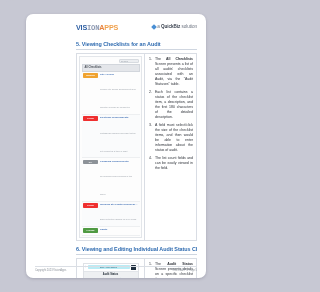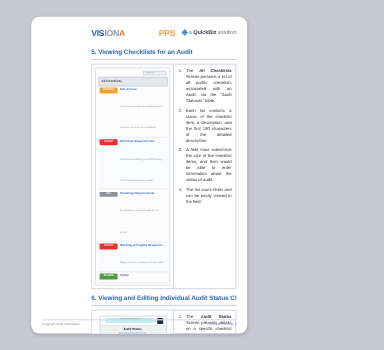--- a/index.html
+++ b/index.html
@@ -53,23 +53,23 @@
   .logo {
     display: flex;
     align-items: baseline;
     gap: 0px;
     font-weight: bold;
     font-size: 7.2px;
     letter-spacing: -0.2px;
     line-height: 1;
   }
   .logo .lg-a { color: #2e5fa3; }
-  .logo .lg-b { color: #8f9bb3; }
+  .logo .lg-b { color: #8f9bb3; font-family: Liberation Mono, monospace; }
   .logo .lg-c { color: #e8823c; }
-  .logo .lg-d { color: #f0a24f; margin-left: 28px; }
+  .logo .lg-d { color: #f0a24f; }
 
   .brandmark {
     display: flex;
     align-items: center;
     gap: 1.2px;
   }
   .brandmark .bm-sq {
     width: 4px;
     height: 4px;
     background: #4a8fd4;

